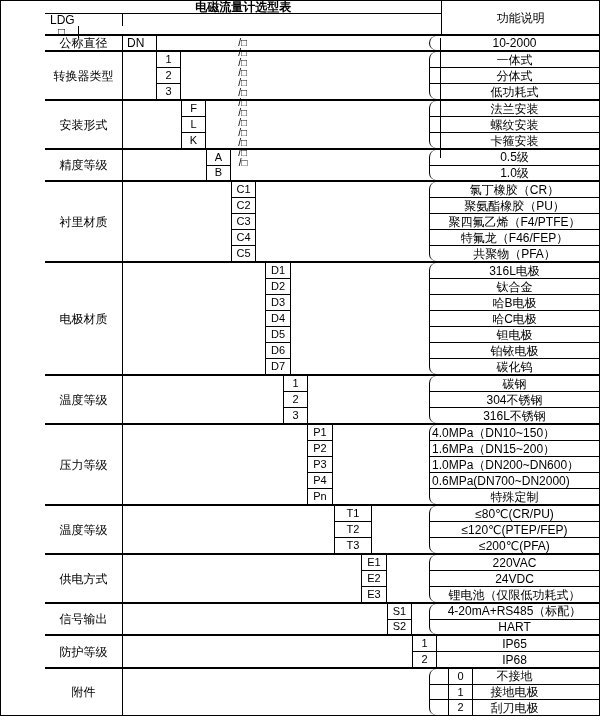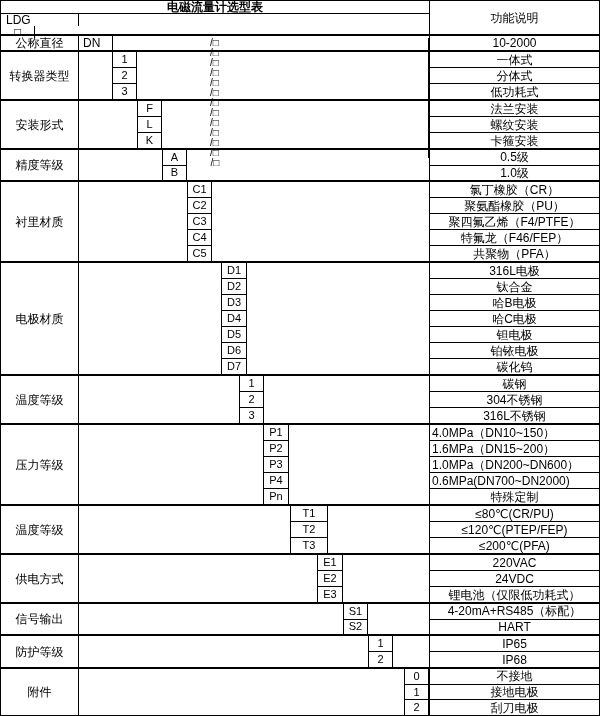--- a/index.html
+++ b/index.html
@@ -4,39 +4,39 @@
 <style>
   * { margin:0; padding:0; box-sizing:border-box; }
   html,body { background:#ffffff; }
   body { width:600px; height:716px; }
   .table {
     width:600px; height:716px;
     border:1px solid #000;
     display:flex; flex-direction:column;
     font-family:"Liberation Sans","DejaVu Sans",sans-serif;
     color:#000; background:#fff;
-    font-size:12px; line-height:1;
+    font-size:12px; line-height:1;padding-left:44px;
   }
   
   .band { display:flex; flex-direction:row; border-top:2px solid #000; flex:none; }
   .band.first { border-top:none; }
   .hleft { width:428px; display:flex; flex-direction:column; }
   .title-row { height:14px; border-bottom:1px solid #000; display:flex; align-items:center; justify-content:center; font-weight:bold; font-size:12px; }
   .code-row { flex:1; display:flex; flex-direction:column; }
   .code-row .cell { display:flex; align-items:center; border-right:1px solid #000; }
   .cell.model { width:78px; padding-left:5px; }
   .cell.boxc { width:34px; justify-content:center; }
   .cell.slot { flex:1; justify-content:center; font-size:10px; padding:0; }
   .cell.slot.last { border-right:none; }
   .hright { width:170px; border-left:1px solid #000; display:flex; align-items:center; justify-content:center; }
   
   .cat { width:78px; border-right:1px solid #000; display:flex; align-items:center; justify-content:center; text-align:center; }
   .dncell { width:34px; border-right:1px solid #000; display:flex; align-items:center; padding-left:4px; }
   .mid { flex:1; position:relative; }
-  .func { width:170px; border-left:1px solid #000; display:flex; flex-direction:column; }
+  .func { width:170px; border-left:1px solid #000; display:flex; flex-direction:column;border-radius:7px; }
   .frow { flex:1; border-bottom:1px solid #000; display:flex; align-items:center; justify-content:center; white-space:nowrap; overflow:hidden; }
   .frow:last-child { border-bottom:none; }
   .frow.al { justify-content:flex-start; padding-left:2px; }
   .codebox { position:absolute; top:0; bottom:0; width:25px; border-left:1px solid #000; border-right:1px solid #000; display:flex; flex-direction:column; background:#fff; }
   .crow { flex:1; border-bottom:1px solid #000; display:flex; align-items:center; justify-content:center; font-size:11px; }
   .crow:last-child { border-bottom:none; }
   .ccol1{left:33px}.ccol2{left:58px}.ccol3{left:83px}.ccol4{left:108px}
   .ccol5{left:142px;width:26px}.ccol6{left:160px}.ccol7{left:184px;width:26px}
   .ccol8{left:211px;width:38px}.ccol9{left:238px;width:26px}.ccol10{left:264px}
   .ccol11{left:289px}.ccol13{left:325px}

